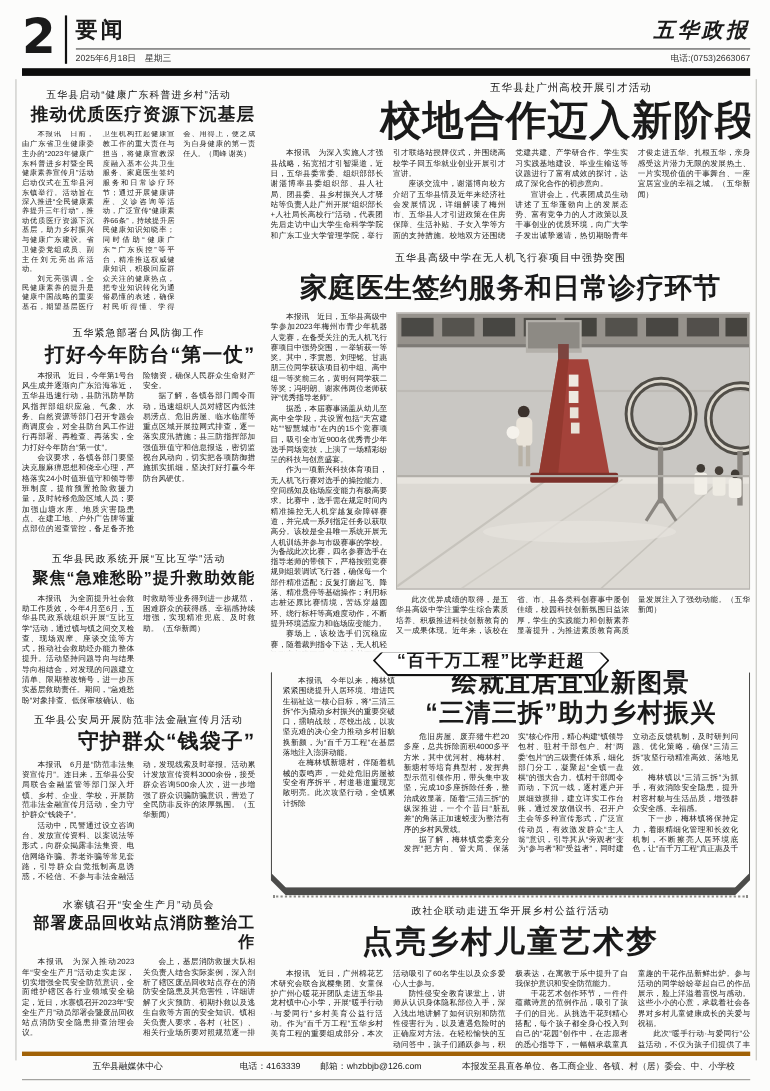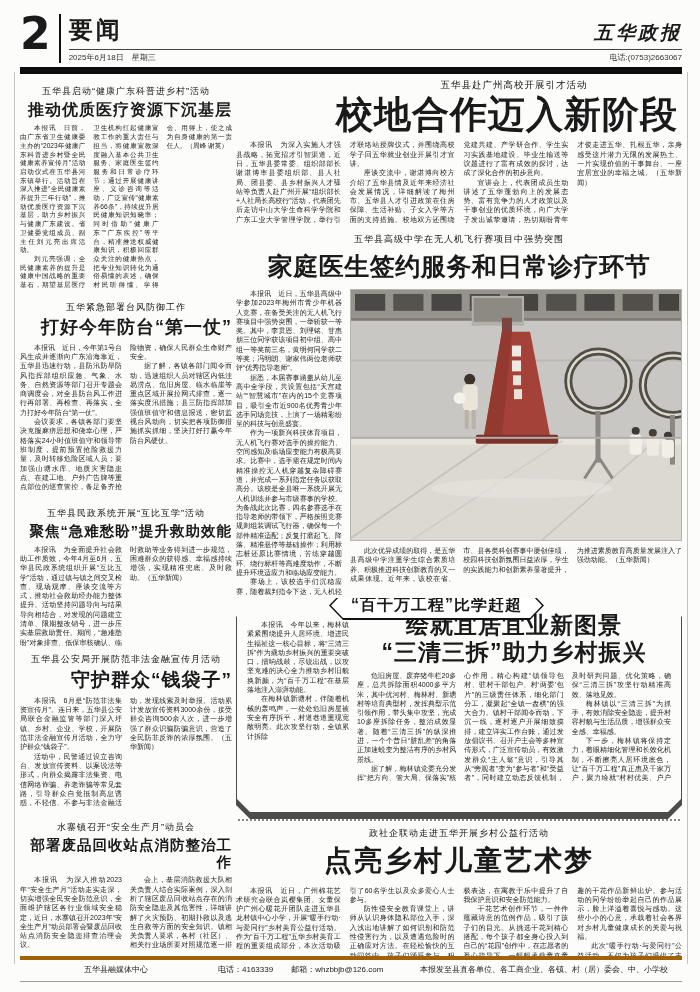--- a/index.html
+++ b/index.html
@@ -5,32 +5,32 @@
   * { box-sizing: border-box; margin: 0; padding: 0; }
   html,body { width:700px; height:992px; overflow:hidden; background:#e8e8e6; }
   body { font-family:"Liberation Sans", sans-serif; color:#1a1a1a; }
   .page { position:relative; width:700px; height:992px; background:#fcfcfb; overflow:hidden; padding:14px 18px 0 20px; }
 
   
   .header-row { display:flex; align-items:stretch; }
   .pagenum { font-size:44px; font-weight:800; line-height:40px; padding-right:8px; border-right:2px solid #111; font-family:"DejaVu Sans", sans-serif; }
   .header-main { flex:1; padding-left:8px; display:flex; flex-direction:column; }
   .hm-top { display:flex; justify-content:space-between; align-items:flex-end; }
-  .section { font-size:24px; font-weight:800; letter-spacing:3px; }
+  .section { font-size:20px; font-weight:800; letter-spacing:3px; }
   .masthead { font-size:19px; font-weight:800; font-style:italic; font-family:"Liberation Serif", serif; letter-spacing:3px; }
   .hm-rule { height:1px; background:#444; margin:3px 0 2px; }
   .hm-bot { display:flex; justify-content:space-between; font-size:8px; color:#333; }
   .thick-bar { height:7px; background:#0d0d0d; margin-top:4px; }
 
   
   .vrule { position:absolute; top:72px; bottom:28px; width:1px; background:#c2c2be; }
   .vrule.l { left:14px; } .vrule.r { right:12px; }
 
   
-  .content { display:flex; gap:4px; margin-top:5px; height:894px; overflow:hidden; }
+  .content { display:flex; gap:14px; margin-top:5px; height:894px; overflow:hidden; }
   .left-rail { width:212px; flex:none; display:flex; flex-direction:column; }
   .right-area { flex:1; display:flex; flex-direction:column; min-width:0; }
 
   
   .kicker { font-size:9px; letter-spacing:1px; text-align:center; color:#111; margin-bottom:2px; white-space:nowrap; overflow:hidden; }
   .lh-head { text-align:right; font-weight:700; margin:1px 0 5px; letter-spacing:1px; line-height:1.15; }
   .body-text { font-size:7px; line-height:9.3px; text-align:justify; color:#222; overflow:hidden; column-fill:auto; }
   .body-text p { text-indent:14px; }
   .cols-2 { column-count:2; column-gap:8px; }
   .cols-3 { column-count:3; column-gap:8px; }

